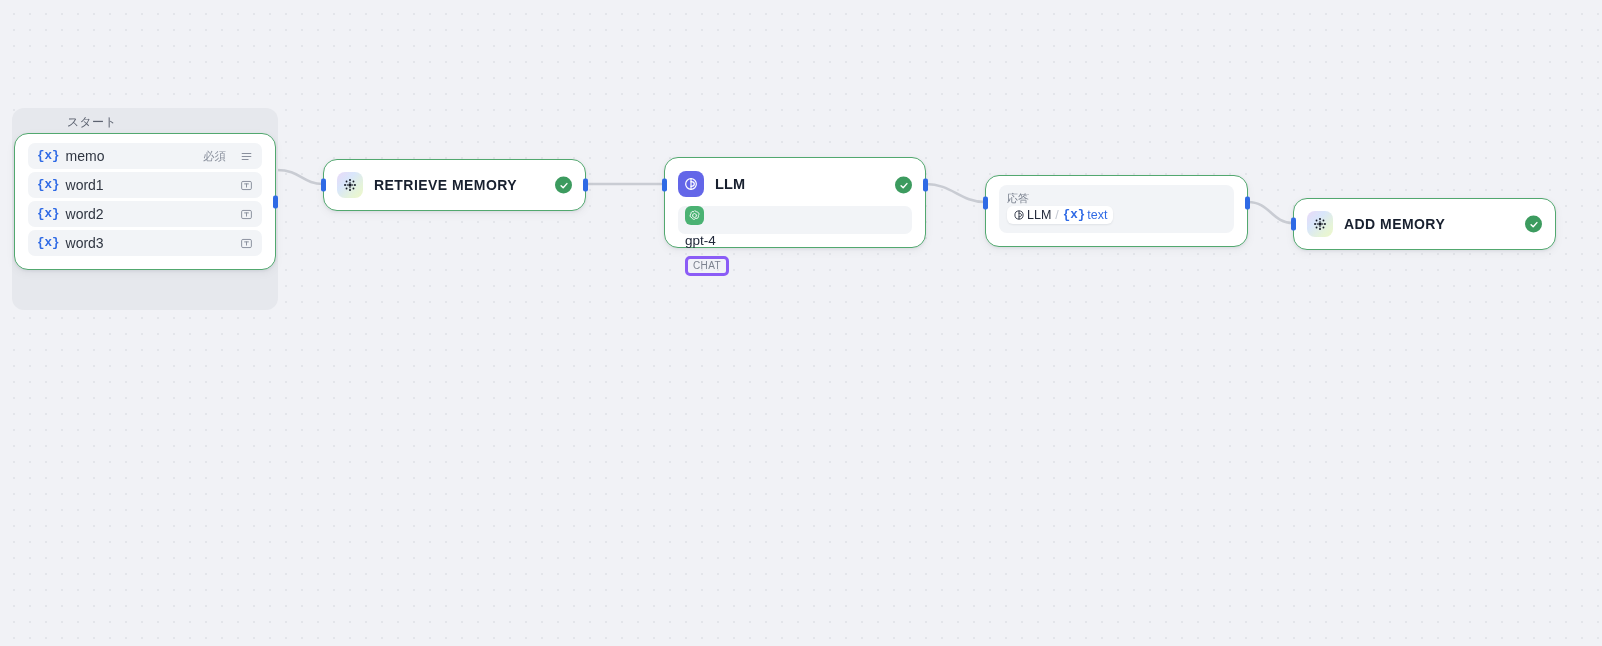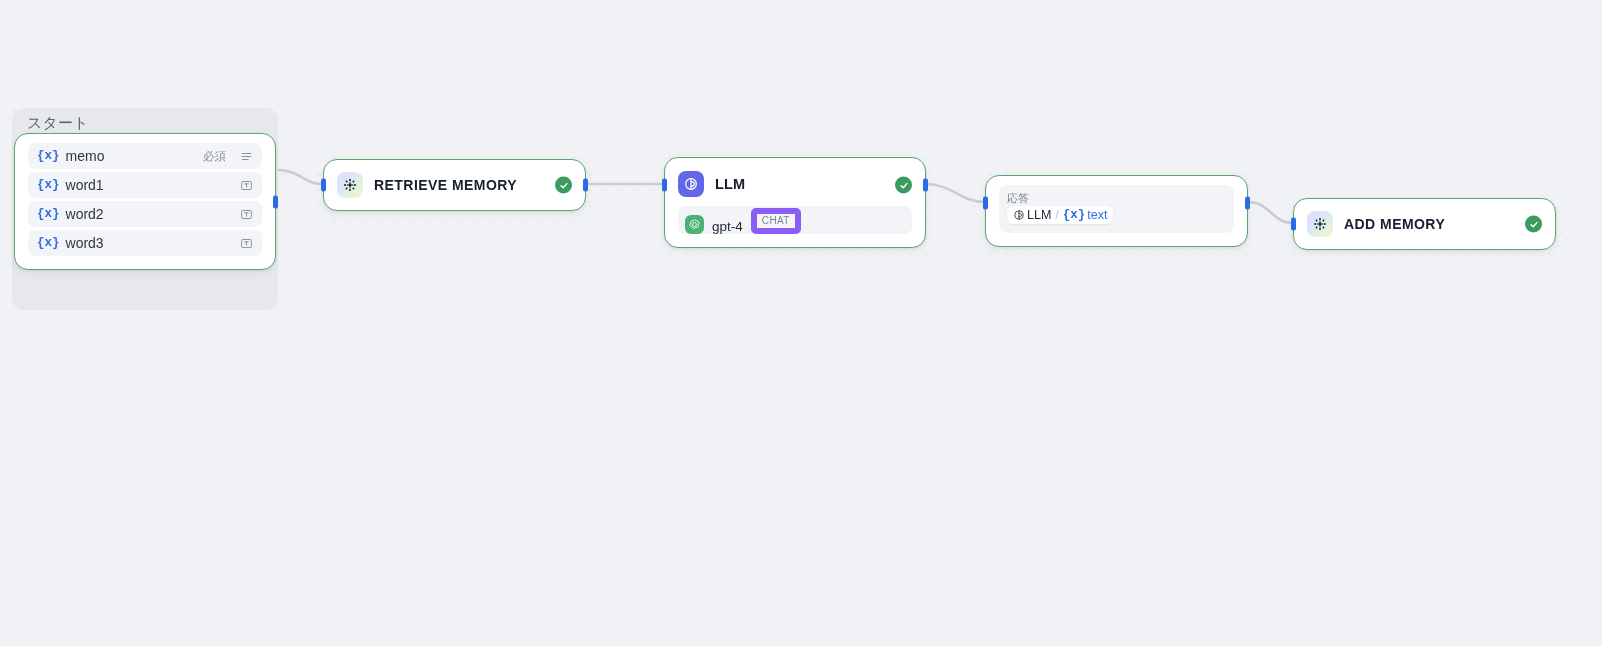--- a/index.html
+++ b/index.html
@@ -31,23 +31,24 @@
   }
 
   
   .group-box {
     position: absolute;
     background: #e6e8ed;
     border-radius: 12px;
   }
   .group-label {
     position: absolute;
-    font-size: 15px;
+    font-size: 12px;
     color: #5c6270;
     letter-spacing: .2px;
+    margin-left: 40px;
   }
 
   
   .node {
     position: absolute;
     background: #ffffff;
     border: 1.6px solid #52a86f;
     border-radius: 14px;
     box-shadow: 0 1px 3px rgba(16,24,40,.07), 0 3px 10px rgba(16,24,40,.05);
   }
@@ -127,43 +128,44 @@
   .var-required {
     font-size: 11.5px;
     color: #8a909d;
     margin-right: 14px;
   }
   .var-type-icon { display: flex; align-items: center; }
 
   
   .model-row {
     display: flex;
-    align-items: flex-end;
+    align-items: flex-start;
     gap: 8px;
     height: 28px;
     background: #f2f4f7;
     border-radius: 7px;
     padding: 0 7px;
+    flex-direction: column;
   }
   .model-badge-icon {
     width: 19px; height: 19px;
     border-radius: 6px;
     background: #4bb273;
     display: flex; align-items: center; justify-content: center;
     flex: 0 0 19px;
   }
   .model-name {
     font-size: 13.5px;
     color: #22293a;
     white-space: nowrap;
   }
   .model-chip {
     font-size: 10px;
     color: #7d838f;
-    border: 6px solid #8b5cf6;
+    border: 3px solid #8b5cf6;
     border-radius: 5px;
     padding: 1px 5px 2px 5px;
     letter-spacing: .4px;
     white-space: nowrap;
   }
 
   
   .output-block {
     background: #f2f4f7;
     border-radius: 8px;

